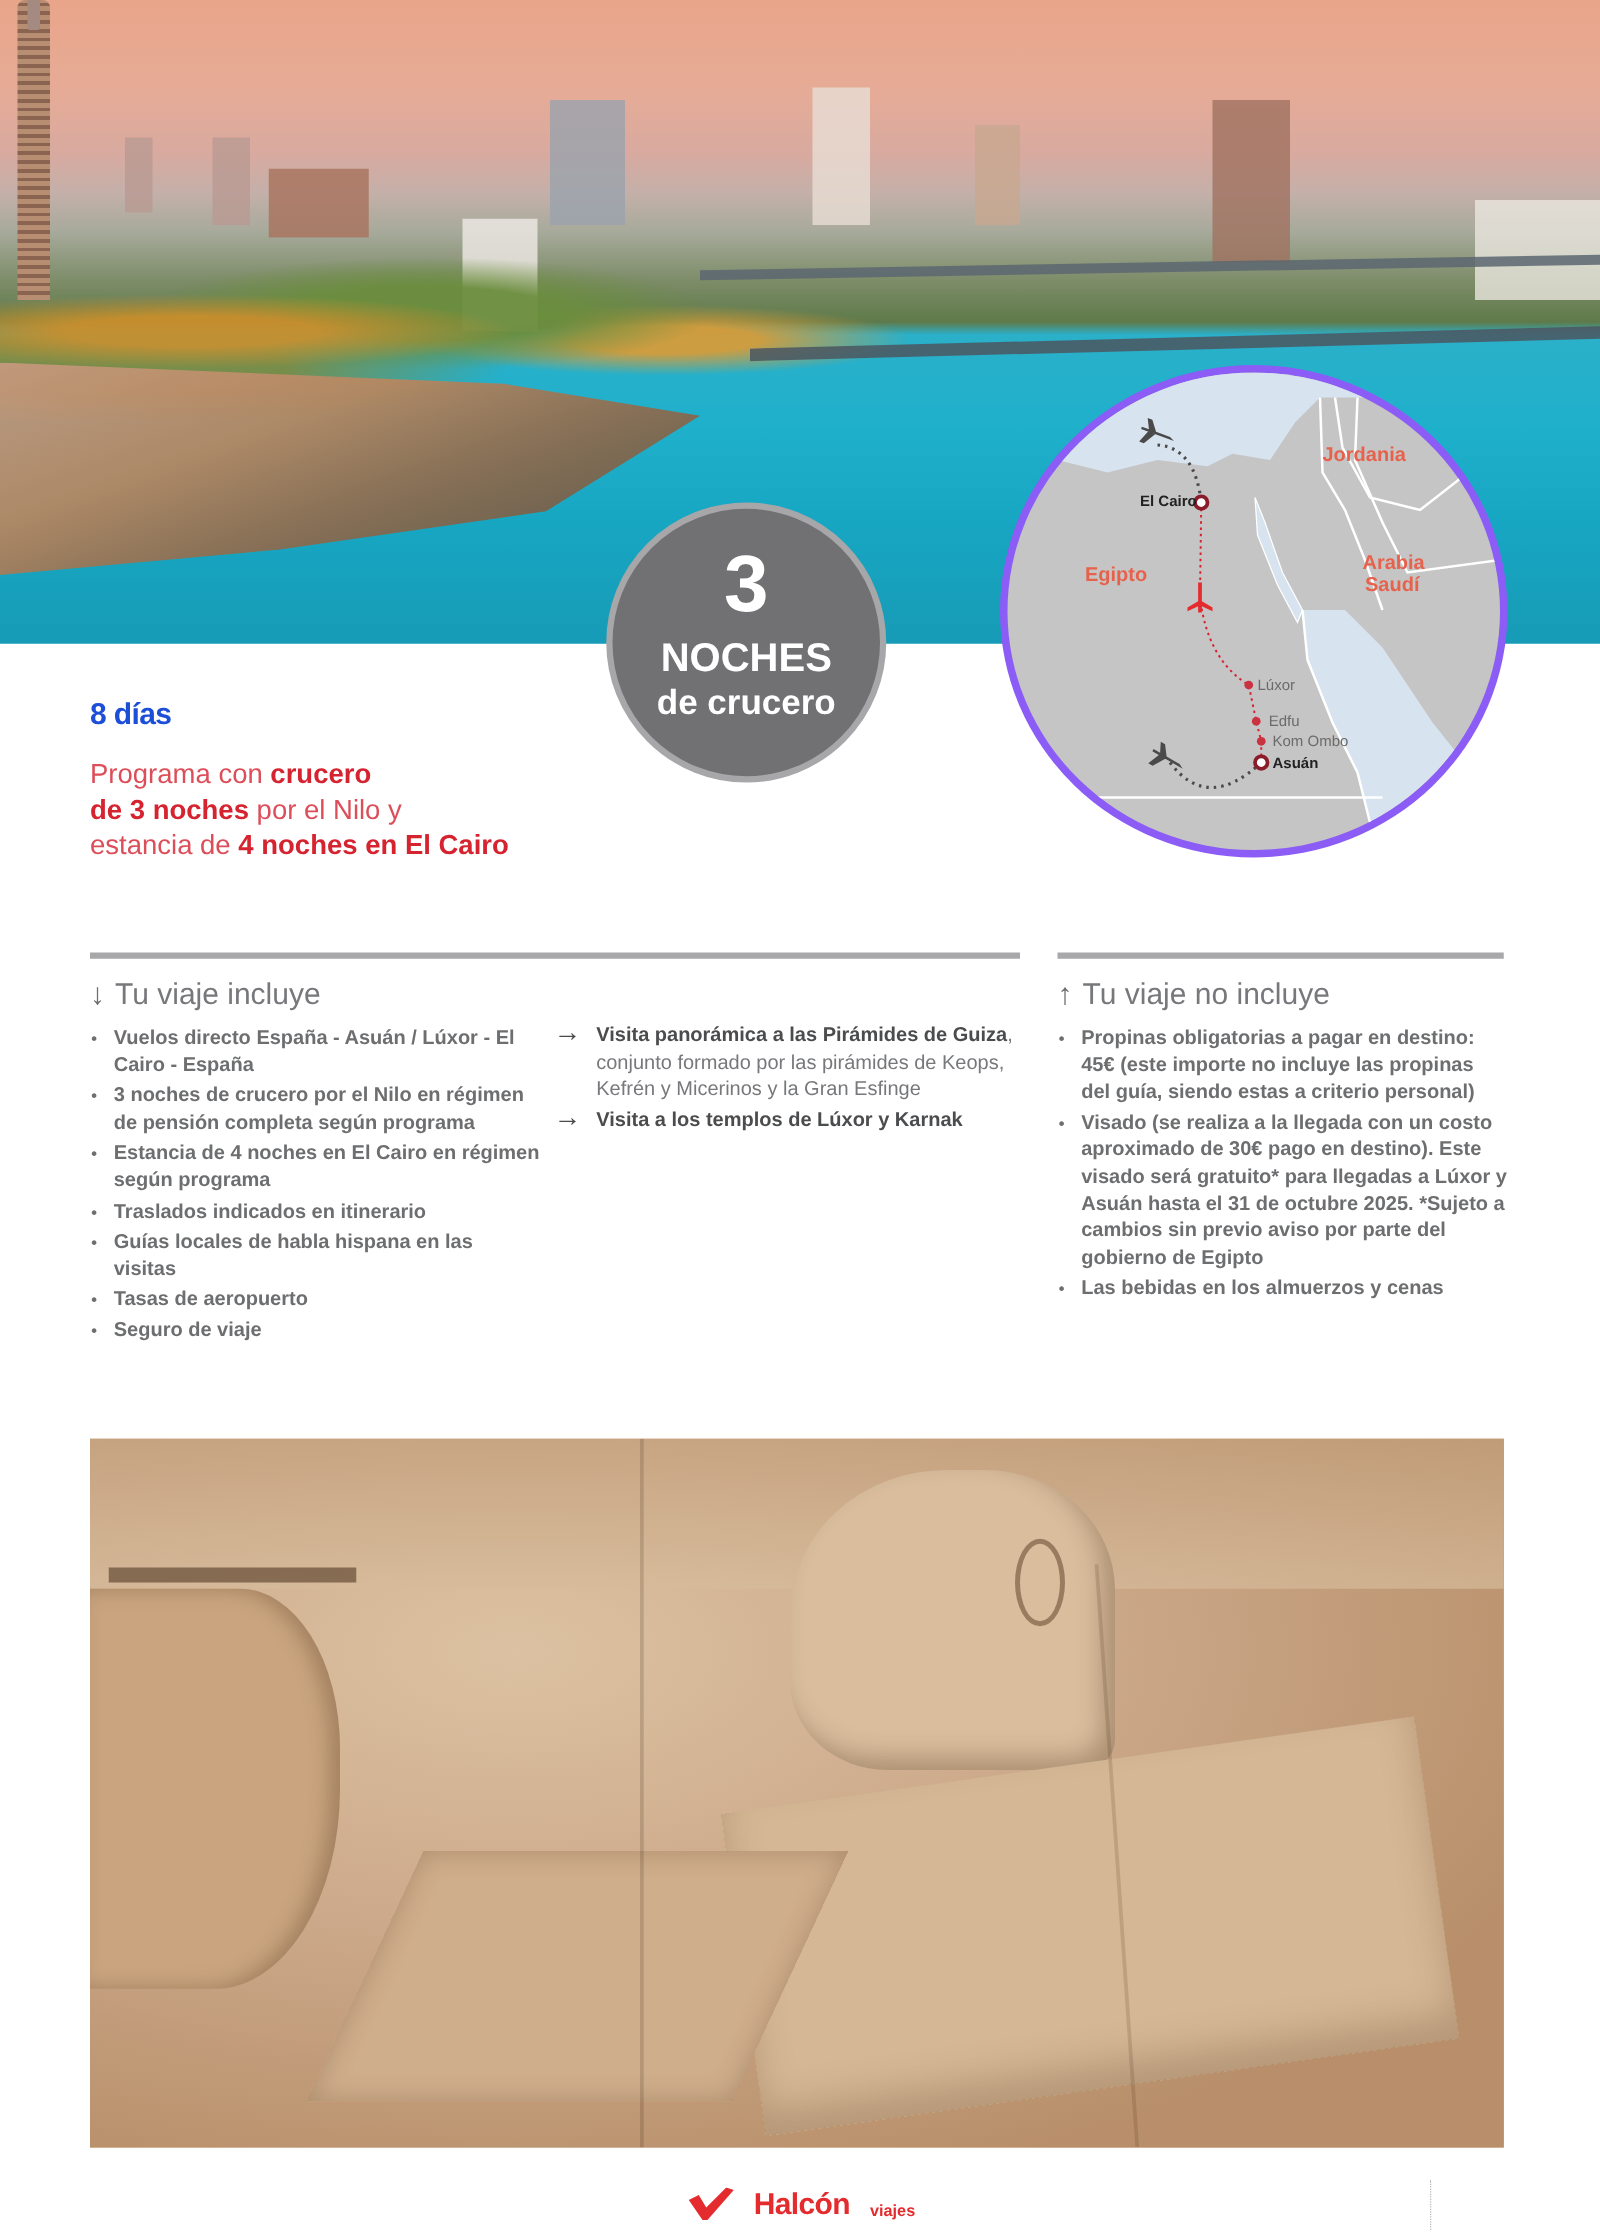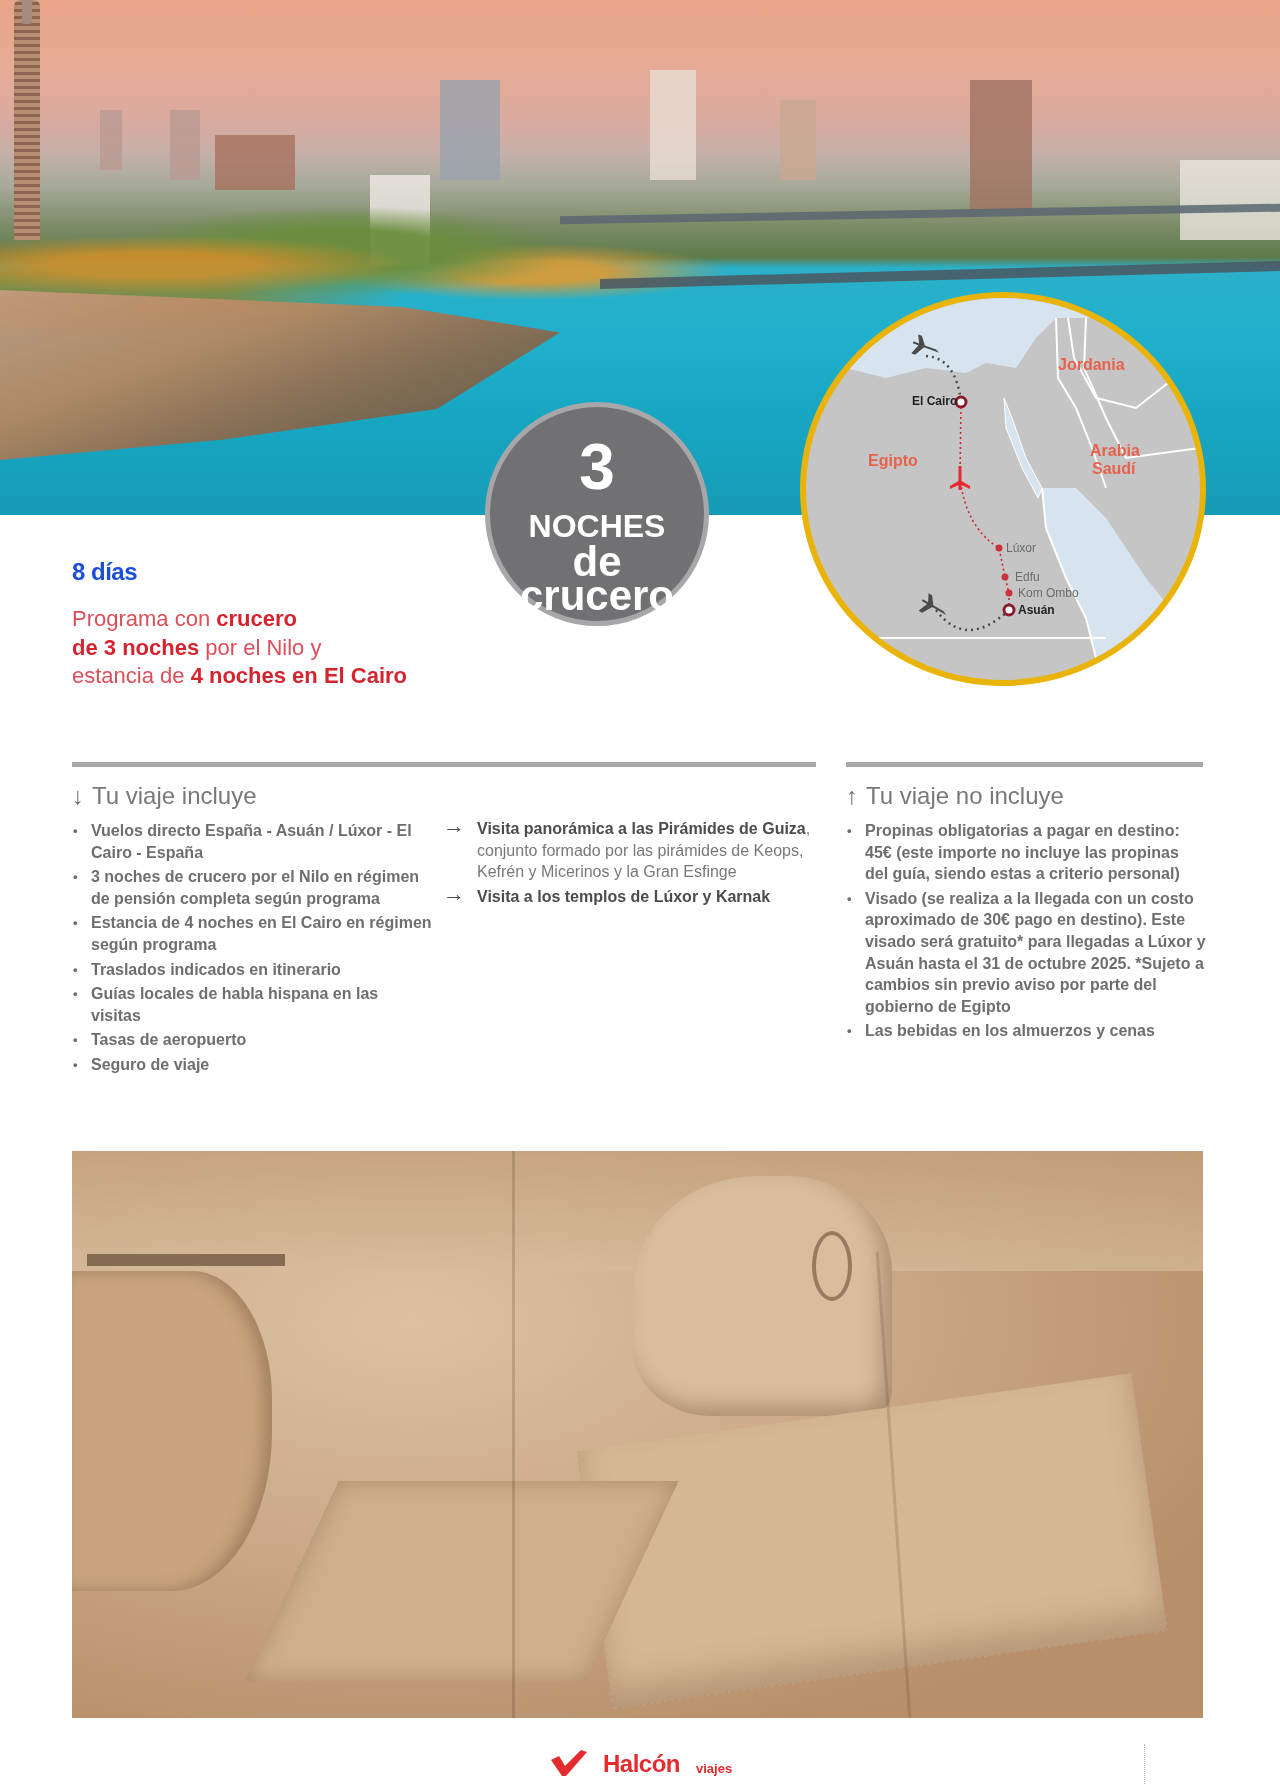--- a/index.html
+++ b/index.html
@@ -24,25 +24,25 @@
   .bridge1 { position: absolute; left: 560px; top: 210px; width: 720px; height: 8px; background: #5a6670; opacity: .85; transform: skewY(-1deg); }
   .bridge2 { position: absolute; left: 600px; top: 270px; width: 680px; height: 10px; background: #4b5660; opacity: .85; transform: skewY(-1.5deg); }
   .far-bldg { position: absolute; background: #b99a92; opacity: .8; }
 
   
   .badge { position: absolute; left: 485px; top: 402px; width: 224px; height: 224px; border-radius: 50%;
     background: #717073; border: 5px solid #a7a6a9; color: #fff; text-align: center;
     font-family: "Liberation Sans", sans-serif; font-weight: bold; }
   .badge .num { position: absolute; left: 0; right: 0; top: 28px; font-size: 64px; line-height: 64px; }
   .badge .l1 { position: absolute; left: 0; right: 0; top: 102px; font-size: 32px; line-height: 34px; }
-  .badge .l2 { position: absolute; left: 0; right: 0; top: 138px; font-size: 42px; line-height: 34px; }
+  .badge .l2 { position: absolute; left: 0; right: 0; top: 138px; font-size: 28px; line-height: 34px; }
 
   
   .map { position: absolute; left: 800px; top: 292px; width: 406px; height: 394px; border-radius: 50%;
-    background: #eab308; padding: 6px; }
+    background: #8b5cf6; padding: 6px; }
   .map-inner { position: relative; width: 100%; height: 100%; border-radius: 50%; overflow: hidden; background: #c6c5c5; }
   .map svg { position: absolute; left: 0; top: 0; }
   .map-label { position: absolute; font-family: "Liberation Sans", sans-serif; white-space: nowrap; }
   .map-country { color: #e7624c; font-weight: bold; font-size: 16px; line-height: 18px; }
   .map-city { color: #6b6b6b; font-size: 12px; }
   .map-city.major { color: #222; font-weight: bold; }
 
   
   .days { position: absolute; left: 72px; top: 558px; font-family: "Liberation Sans", sans-serif; font-size: 24px; font-weight: bold; color: #1d4ed8; letter-spacing: -0.5px; }
   .subtitle { position: absolute; left: 72px; top: 605px; width: 420px; font-family: "Liberation Sans", sans-serif; font-size: 22px; line-height: 28.5px; color: #dc4e59; }

